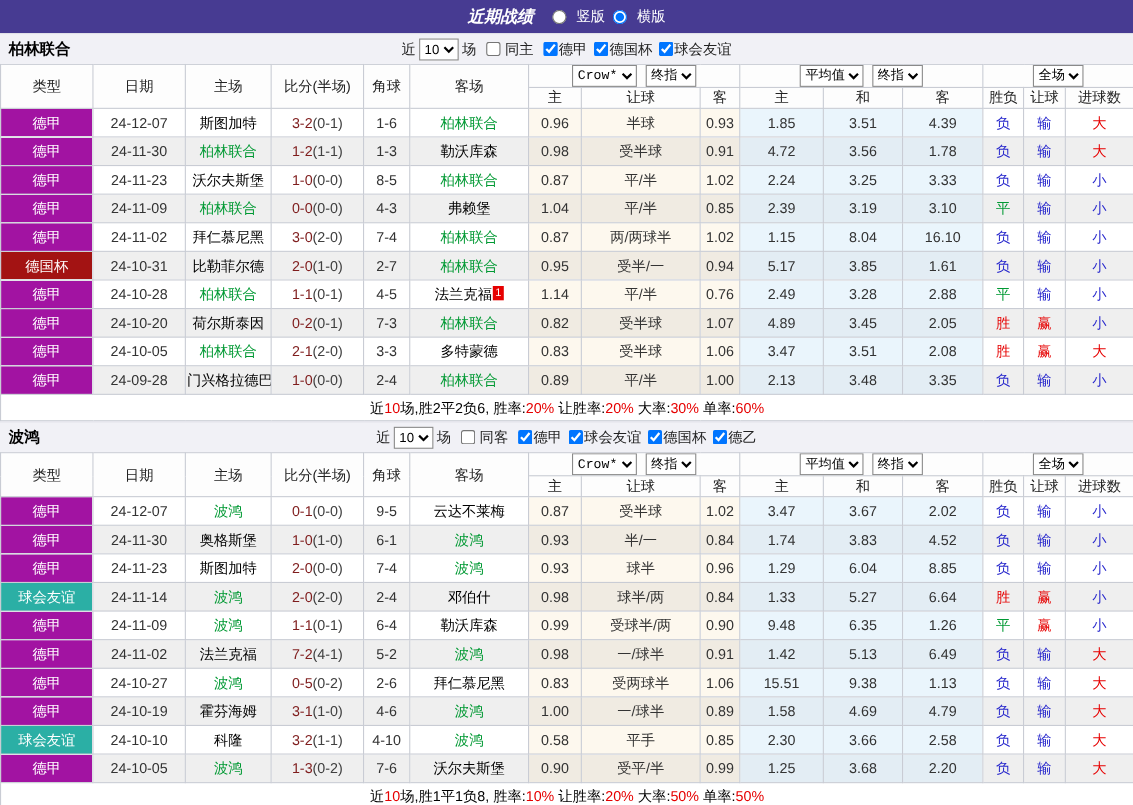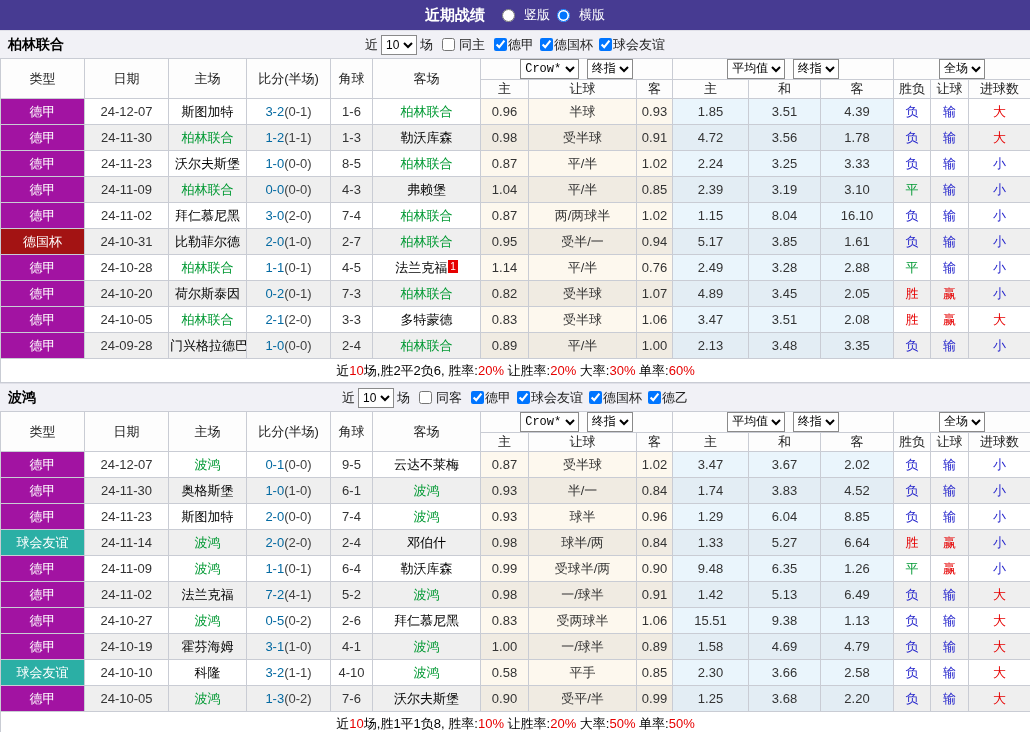--- a/index.html
+++ b/index.html
@@ -7,21 +7,21 @@
   body {
     width:1030px; height:732px; overflow:hidden;
     font-family:"Liberation Sans","DejaVu Sans",sans-serif;
     color:#222;
   }
   
   .topbar {
     height:30px; display:flex; align-items:center; justify-content:center;
     gap:7px; color:#fff; font-size:13px;
   }
-  .topbar .title { font-weight:bold; font-size:15px; margin-right:10px; }
+  .topbar .title { font-weight:bold; font-size:15px; margin-right:10px;font-style:italic; }
   .topbar input { margin:0 2px 0 0; }
   
   .section-bar {
     height:28px; background:#f1f1f6; position:relative;
     display:flex; align-items:center; justify-content:center;
     font-size:13px; border-top:1px solid #e0e0e8;
   }
   .team-name { position:absolute; left:8px; font-weight:bold; font-size:14px; color:#000; }
   .filter { display:flex; align-items:center; gap:3px; white-space:nowrap; }
   .filter input[type="checkbox"] { margin:0 1px 0 6px; width:13px; height:13px; }
@@ -35,21 +35,21 @@
   thead .ddcell select { margin:0 2px;font-family:Liberation Mono, monospace; }
   tbody td { height:26px; color:#333; }
   tbody tr:nth-child(even) td { background:#efefef; }
   tbody td.crow { background:#fdf8ee; }
   tbody tr:nth-child(even) td.crow { background:#f0ebe2; }
   tbody td.avg { background:#eaf5fc; }
   tbody tr:nth-child(even) td.avg { background:#e3edf4; }
   td.type { color:#ffffff; }
   td.team { color:#000; }
   td.team.hl { color:#009933; }
-  .ft { color:#0369a1; }
+  .ft { color:#7f1d1d; }
   .ht { color:#404040; }
   .badge { display:inline-block; background:#e60000; color:#fff; font-size:10px; line-height:13px;
            padding:0 2px; vertical-align:text-top; margin-left:1px; }
   tfoot td { height:24px; background:#fff; color:#000; font-size:13px; }
   tfoot .red { color:#e60000; }
 </style>
 </head>
 <body>
 
 <div class="topbar" style="background: rgb(71, 59, 146);">
@@ -497,21 +497,21 @@
         <td class="avg">1.13</td>
         <td class="res" style="color: rgb(38, 38, 204);">负</td>
         <td class="res" style="color: rgb(38, 38, 204);">输</td>
         <td class="res" style="color: rgb(230, 0, 0);">大</td>
       </tr>
       <tr>
         <td class="type" style="background: rgb(162, 19, 162);">德甲</td>
         <td class="date">24-10-19</td>
         <td class="team">霍芬海姆</td>
         <td class="score"><span class="ft">3-1</span><span class="ht">(1-0)</span></td>
-        <td class="corner">4-1</td>
+        <td class="corner">4-6</td>
         <td class="team hl">波鸿</td>
         <td class="crow">1.00</td>
         <td class="crow">一/球半</td>
         <td class="crow">0.89</td>
         <td class="avg">1.58</td>
         <td class="avg">4.69</td>
         <td class="avg">4.79</td>
         <td class="res" style="color: rgb(38, 38, 204);">负</td>
         <td class="res" style="color: rgb(38, 38, 204);">输</td>
         <td class="res" style="color: rgb(230, 0, 0);">大</td>

